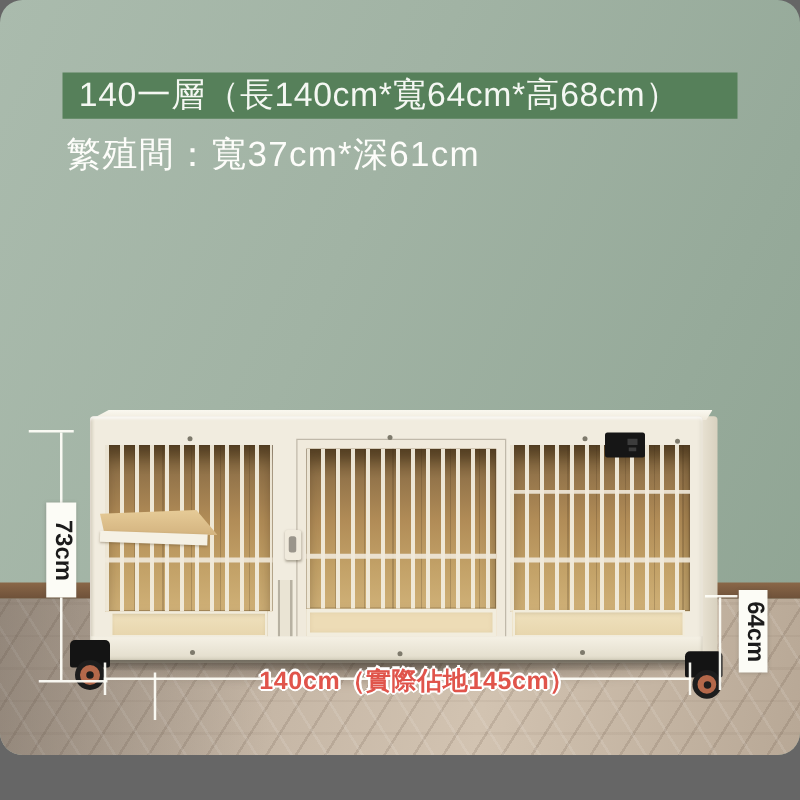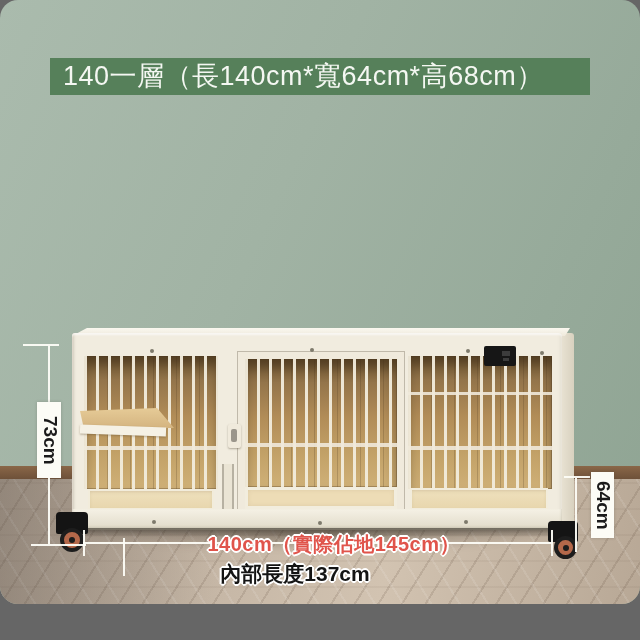--- a/index.html
+++ b/index.html
@@ -101,20 +101,21 @@
 
 <div class="stage">
 
   <div class="baseboard"></div>
   <div class="floor"></div>
   <div class="floor-shade"></div>
 
   <div class="banner">
     <span>140一層（長140cm*寬64cm*高68cm）</span>
   </div>
+  <div class="subtitle">繁殖間：寬37cm*深61cm</div>
 
   <div class="cage-shadow"></div>
   <div class="cage-side"></div>
   <div class="cage-topface"></div>
   <div class="cage-frame"></div>
 
   <div class="wood sect-left">
     <div class="bars"></div>
   </div>
   <div class="shelf-top"></div>
@@ -169,15 +170,14 @@
   <div class="dline" style="left:564px;top:476px;width:26px;height:2px;"></div>
   <div class="dline" style="left:575px;top:478px;width:2px;height:74px;"></div>
   <div class="vlabel" style="left:591px;top:472px;width:23px;height:66px;">64cm</div>
 
   <div class="dline" style="left:83px;top:542px;width:470px;height:2px;"></div>
   <div class="dline" style="left:83px;top:530px;width:2px;height:26px;"></div>
   <div class="dline" style="left:551px;top:530px;width:2px;height:26px;"></div>
   <div class="dline" style="left:123px;top:538px;width:2px;height:38px;"></div>
   <div class="dim140">140cm（實際佔地145cm）</div>
 
-  <div class="dimInner">內部長度137cm</div>
 
 </div>
 
 </body></html>

